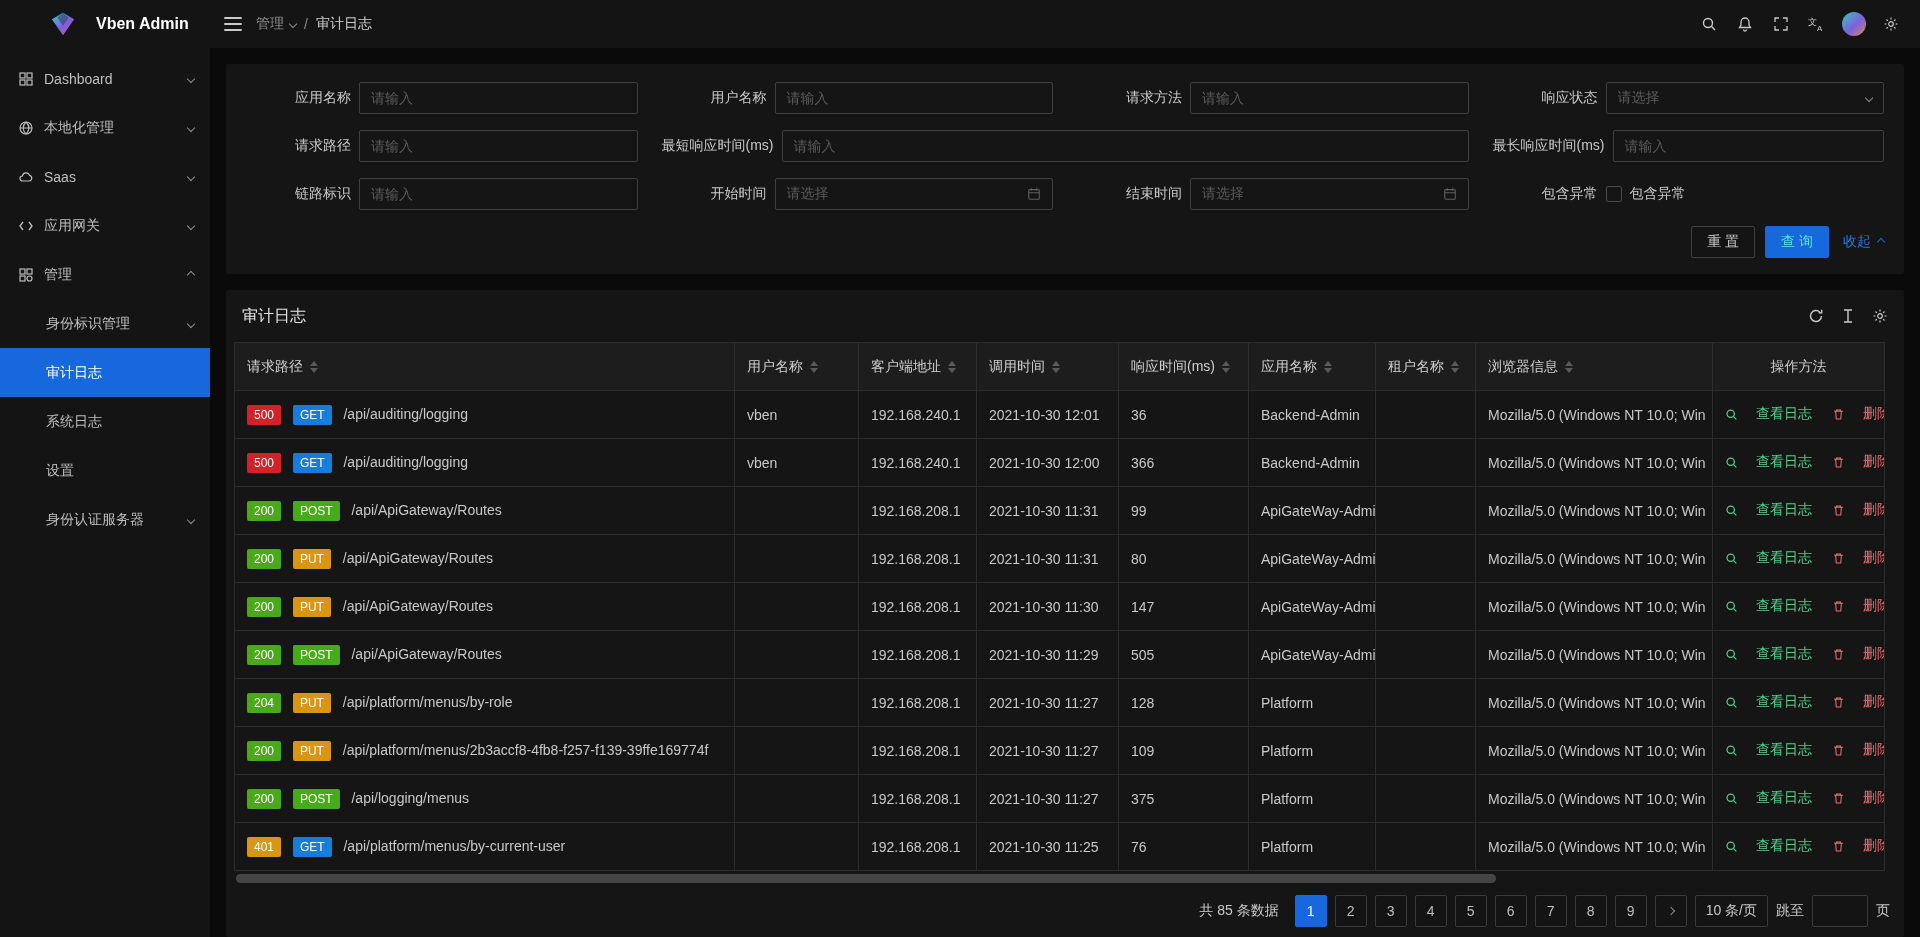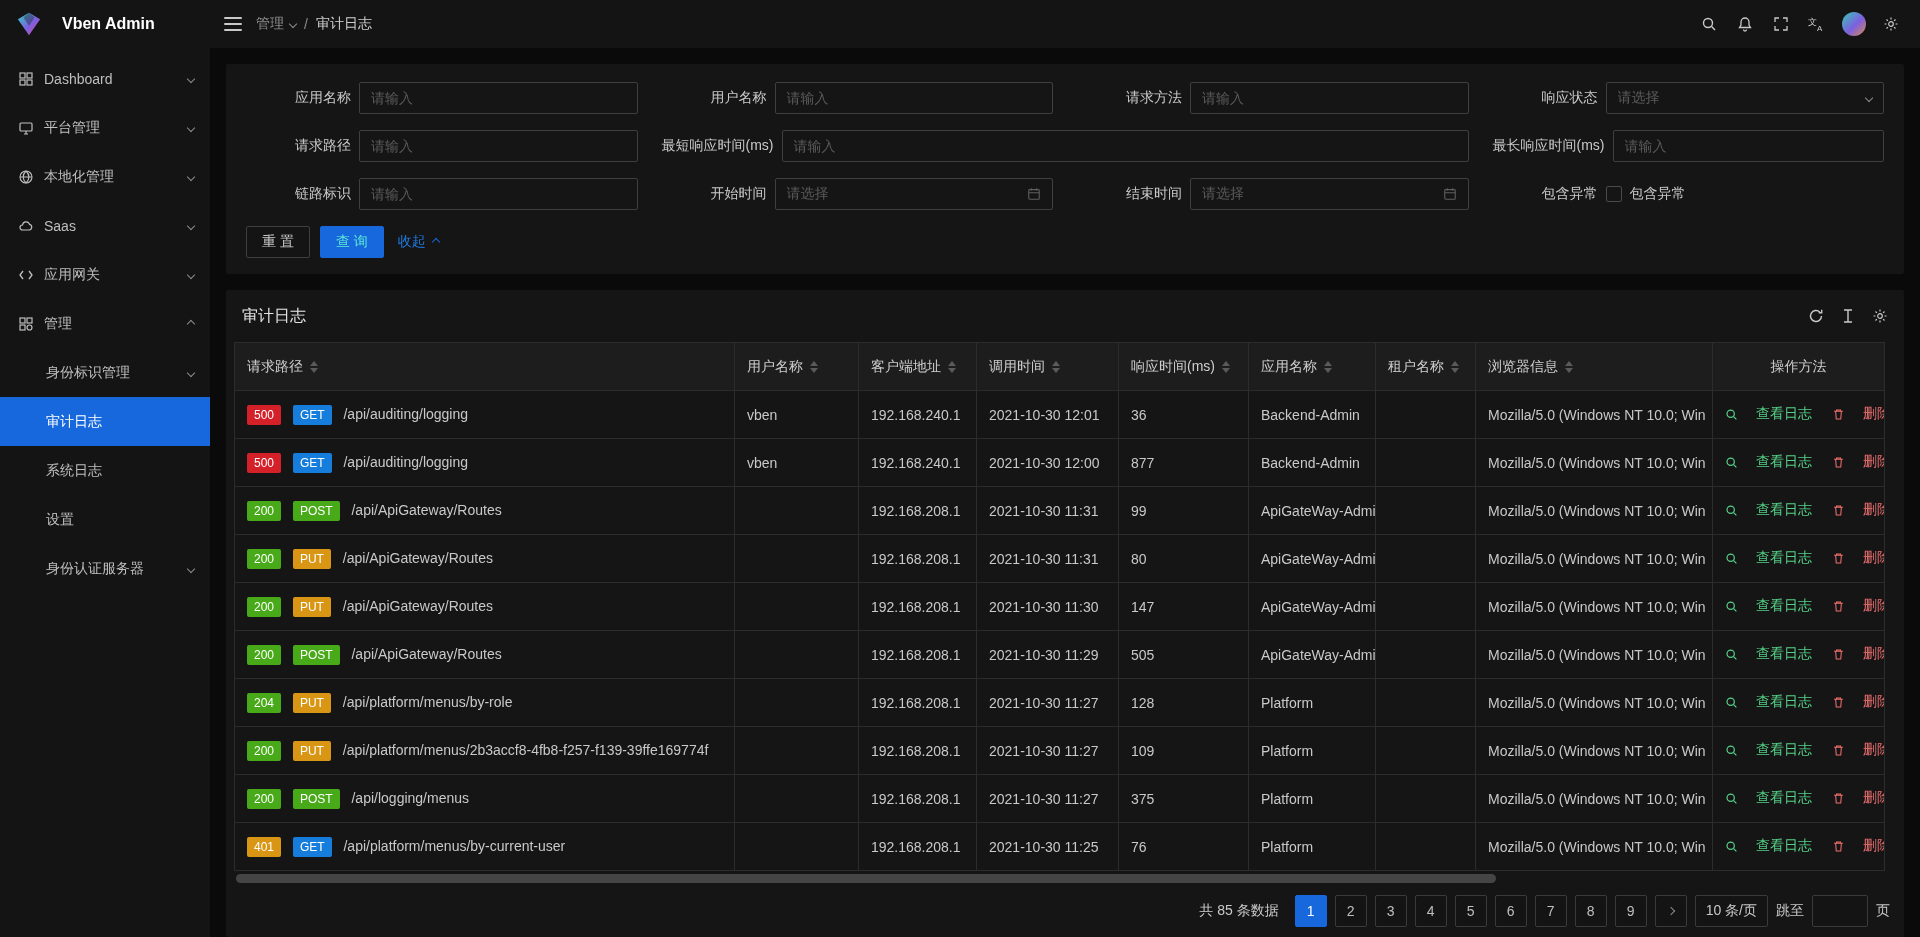--- a/index.html
+++ b/index.html
@@ -6,21 +6,21 @@
   html,body { width:1920px; height:937px; overflow:hidden; }
   body {
     display:flex;
     background:#0a0a0a;
     color:#c9c9c9;
     font-family:"Liberation Sans","DejaVu Sans",sans-serif;
     font-size:14px;
   }
   
   .sidebar { width:210px; flex-shrink:0; background:#141414; display:flex; flex-direction:column; }
-  .logo { height:48px; display:flex; align-items:center; gap:20px; padding:12px 16px; }
+  .logo { height:48px; display:flex; align-items:center; gap:20px; padding:12px 16px;margin-left:34px; }
   .logo-text { color:#ffffff; font-weight:bold; font-size:16px; white-space:nowrap; }
   .menu { flex:1; overflow:hidden; padding-top:6px; }
   .menu-item { height:49px; display:flex; align-items:center; gap:10px; padding:0 16px 0 18px; color:#bfbfbf; cursor:pointer; white-space:nowrap; }
   .menu-item .mi-icon { width:16px; height:16px; display:flex; align-items:center; color:#bfbfbf; }
   .menu-item .mi-label { flex:1; overflow:hidden; text-overflow:ellipsis; }
   .menu-item.sub { padding-left:46px; }
   .menu-item.active { background:#1668dc; color:#ffffff; }
   .chev { display:inline-block; width:6px; height:6px; border-right:1.5px solid #8c8c8c; border-bottom:1.5px solid #8c8c8c; transform:rotate(45deg); flex-shrink:0; }
   .chev.up { transform:rotate(225deg); }
   .chev.right { transform:rotate(-45deg); }
@@ -44,21 +44,21 @@
   .filter-grid { display:grid; grid-template-columns:repeat(4,1fr); column-gap:24px; row-gap:16px; }
   .field { display:flex; align-items:center; gap:8px; min-width:0; }
   .field > label { min-width:105px; text-align:right; color:#c9c9c9; white-space:nowrap; flex-shrink:0; }
   .control { flex:1; height:32px; background:#151515; border:1px solid #3f3f3f; border-radius:2px; display:flex; align-items:center; gap:8px; padding:0 11px; min-width:0; }
   input.text-input { flex:1; min-width:0; height:30px; background:transparent; border:none; outline:none; color:#c9c9c9; font:inherit; }
   input.text-input::placeholder { color:#5a5a5a; }
   .placeholder { flex:1; color:#5a5a5a; overflow:hidden; white-space:nowrap; }
   .ctl-icon { color:#5f5f5f; display:flex; align-items:center; flex-shrink:0; }
   .span2 { grid-column:span 2; }
   .checkbox { appearance:none; width:16px; height:16px; border:1px solid #4a4a4a; border-radius:2px; background:transparent; cursor:pointer; flex-shrink:0; }
-  .filter-actions { grid-column:1 / -1; display:flex; align-items:center; gap:10px; }
+  .filter-actions { grid-column:1 / -1; display:flex; justify-content:flex-end; align-items:center; gap:10px; }
   .btn { height:32px; padding:0 15px; border-radius:2px; border:1px solid #3f3f3f; background:#141414; color:#c9c9c9; font:inherit; cursor:pointer; white-space:nowrap; }
   .btn-primary { background:#1668dc; border-color:#1668dc; color:#5eead4; }
   .collapse-link { display:flex; align-items:center; gap:7px; color:#1e7ae0; cursor:pointer; margin-left:4px; }
   
   .table-panel { flex:1; min-height:0; display:flex; flex-direction:column; padding:0 8px; }
   .panel-head { height:52px; flex-shrink:0; display:flex; align-items:center; padding:0 8px; }
   .panel-title { font-size:16px; color:#e3e3e3; }
   .toolbar { margin-left:auto; display:flex; align-items:center; gap:16px; color:#c9c9c9; }
   .tool-icon { display:flex; align-items:center; cursor:pointer; }
   .table-wrap { overflow:hidden; flex-shrink:0; }
@@ -119,30 +119,20 @@
             <rect x="9" y="2" width="5" height="5"></rect>
             <rect x="2" y="9" width="5" height="5"></rect>
             <rect x="9" y="9" width="5" height="5"></rect>
           </svg>
       </span>
       <span class="mi-label">Dashboard</span>
       <i class="chev"></i>
     </div>
     <div class="menu-item">
       <span class="mi-icon">
-        <svg width="16" height="16" viewBox="0 0 16 16" fill="none" stroke="currentColor" stroke-width="1.2">
-            <rect x="2" y="3" width="12" height="8" rx="1"></rect>
-            <path d="M6 14h4M8 11v3"></path>
-          </svg>
-      </span>
-      <span class="mi-label">平台管理</span>
-      <i class="chev"></i>
-    </div>
-    <div class="menu-item">
-      <span class="mi-icon">
         <svg width="16" height="16" viewBox="0 0 16 16" fill="none" stroke="currentColor" stroke-width="1.1">
             <circle cx="8" cy="8" r="6"></circle>
             <path d="M2 8h12M8 2c-3.8 3.8-3.8 8.2 0 12M8 2c3.8 3.8 3.8 8.2 0 12"></path>
           </svg>
       </span>
       <span class="mi-label">本地化管理</span>
       <i class="chev"></i>
     </div>
     <div class="menu-item">
       <span class="mi-icon">
@@ -491,21 +481,21 @@
 
               <tr>
                 <td class="c-path">
                   <span class="tag" data-type="error">500</span>
                   <span class="tag" data-type="info">GET</span>
                   <span>/api/auditing/logging</span>
                 </td>
                 <td>vben</td>
                 <td>192.168.240.1</td>
                 <td>2021-10-30 12:00</td>
-                <td>877</td>
+                <td>366</td>
                 <td>Backend-Admin</td>
                 <td></td>
                 <td>Mozilla/5.0 (Windows NT 10.0; Win</td>
                 <td class="c-action">
                   <span class="action view">
                     <svg width="13" height="13" viewBox="0 0 16 16" fill="none" stroke="currentColor" stroke-width="1.5">
                       <circle cx="7" cy="7" r="4.5"></circle>
                       <path d="m10.6 10.6 3.4 3.4"></path>
                     </svg>
                     <span>查看日志</span>

